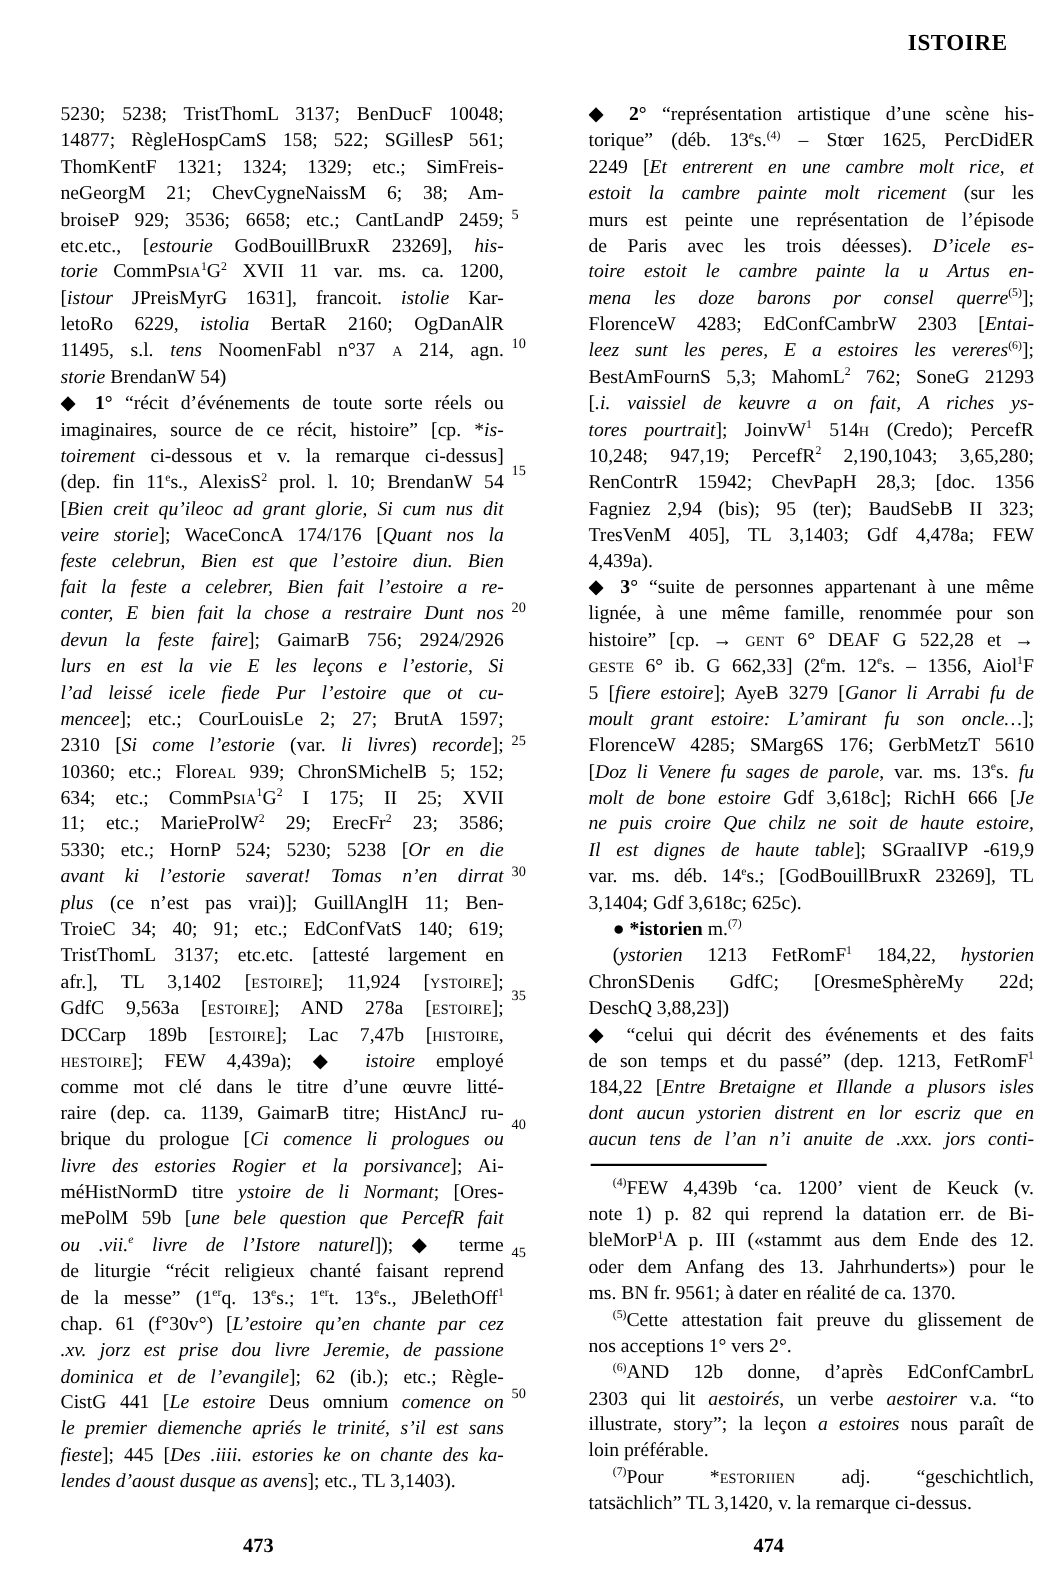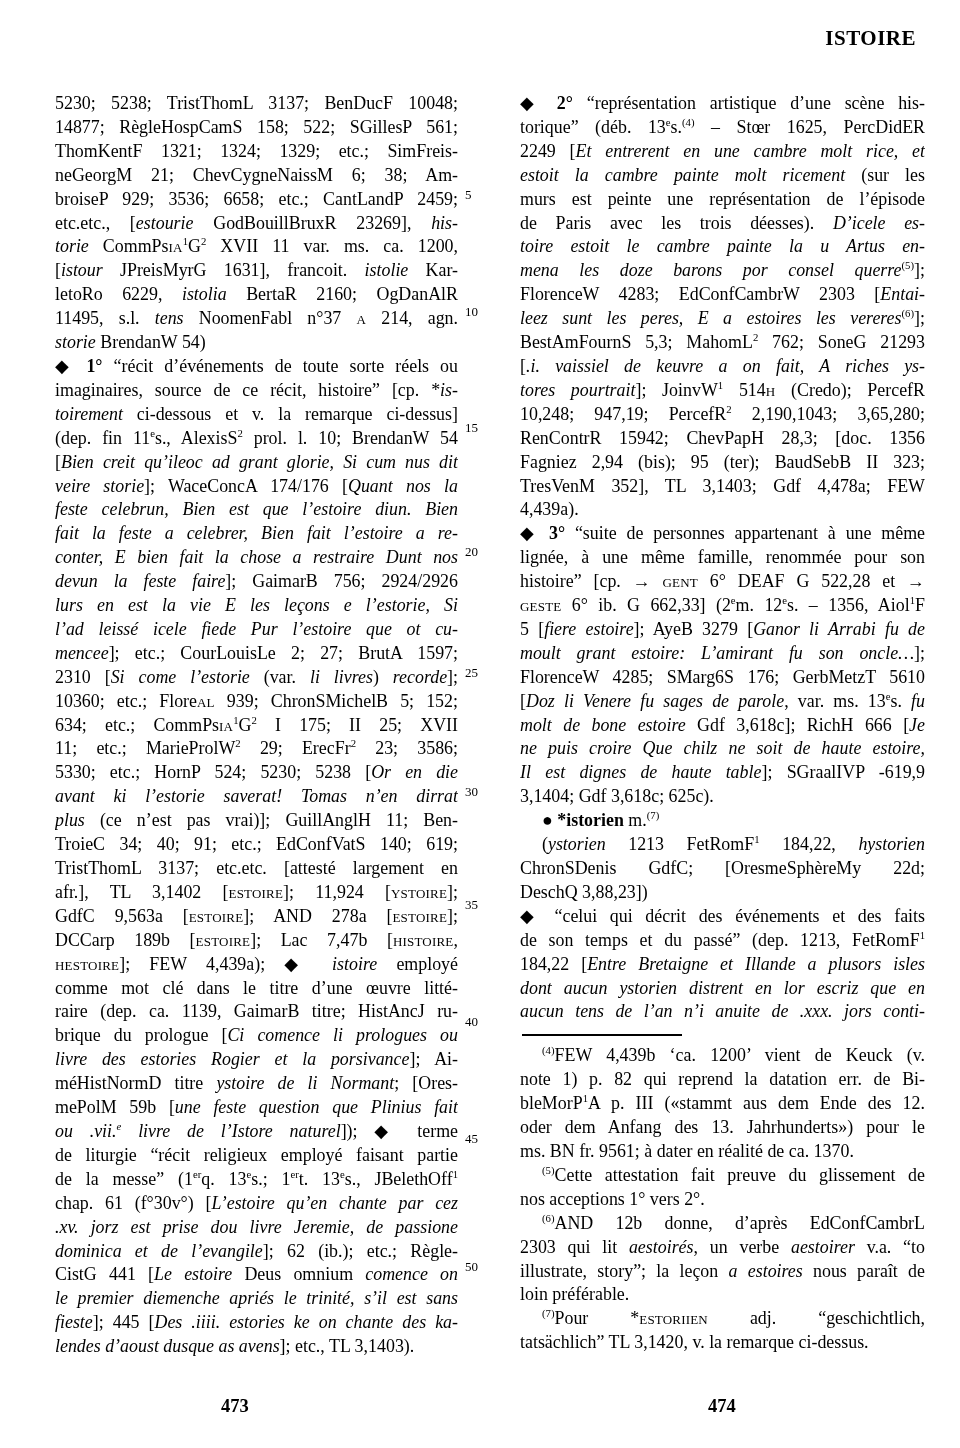--- a/index.html
+++ b/index.html
@@ -7,21 +7,21 @@
     position:relative; width:960px; height:1448px; background:#ffffff;
     font-family:"Liberation Serif", serif; color:#000;
     overflow:hidden;
   }
   .running-head {
     position:absolute; top:26px; right:44px;
     font-size:21px; font-weight:bold; letter-spacing:0.5px;
   }
   .col { position:absolute; top:92px; font-size:17.9px; line-height:23.92px; }
   .col-left  { left:55px;  width:403px; }
-  .col-right { left:520px; width:405px; }
+  .col-right { left:535px; width:405px; }
   .line {
     height:23.92px; overflow:hidden; box-sizing:border-box;
     text-align:justify; text-align-last:justify;
     white-space:normal;
   }
   .line.end { text-align-last:left; }
   .line i { font-style:italic; }
   .line b { font-weight:bold; }
   sup { font-size:0.6em; vertical-align:super; line-height:0; }
   .sc { font-variant:small-caps; letter-spacing:0.2px; }
@@ -31,21 +31,21 @@
   }
   .gutter-num {
     position:absolute; left:465px; width:30px;
     font-size:13px; text-align:left; color:#000;
   }
   .pagenum {
     position:absolute; top:1396px; width:70px; text-align:left;
     font-size:18.5px; font-weight:bold;
   }
   .pagenum.pn-left  { left:221px; }
-  .pagenum.pn-right { left:708px; }
+  .pagenum.pn-right { left:685px; }
 </style>
 </head>
 <body>
 
 <div class="page">
   <div class="running-head">ISTOIRE</div>
 
   <div id="col-left" class="col col-left">
       <div class="line">5230; 5238; TristThomL 3137; BenDucF 10048;</div>
       <div class="line">14877; RègleHospCamS 158; 522; SGillesP 561;</div>
@@ -82,23 +82,23 @@
       <div class="line">TristThomL 3137; etc.etc. [attesté largement en</div>
       <div class="line">afr.], TL 3,1402 [<span class="sc">estoire</span>]; 11,924 [<span class="sc">ystoire</span>];</div>
       <div class="line">GdfC 9,563a [<span class="sc">estoire</span>]; AND 278a [<span class="sc">estoire</span>];</div>
       <div class="line">DCCarp 189b [<span class="sc">estoire</span>]; Lac 7,47b [<span class="sc">histoire</span>,</div>
       <div class="line"><span class="sc">hestoire</span>]; FEW 4,439a); ◆ <i>istoire</i> employé</div>
       <div class="line">comme mot clé dans le titre d’une œuvre litté-</div>
       <div class="line">raire (dep. ca. 1139, GaimarB titre; HistAncJ ru-</div>
       <div class="line">brique du prologue [<i>Ci comence li prologues ou</i></div>
       <div class="line"><i>livre des estories Rogier et la porsivance</i>]; Ai-</div>
       <div class="line">méHistNormD titre <i>ystoire de li Normant</i>; [Ores-</div>
-      <div class="line">mePolM 59b [<i>une feste question que Plinius fait</i></div>
+      <div class="line">mePolM 59b [<i>une bele question que PercefR fait</i></div>
       <div class="line"><i>ou .vii.<sup>e</sup> livre de l’Istore naturel</i>]); ◆ terme</div>
-      <div class="line">de liturgie “récit religieux employé faisant partie</div>
+      <div class="line">de liturgie “récit religieux chanté faisant reprend</div>
       <div class="line">de la messe” (1<sup>er</sup>q. 13<sup>e</sup>s.; 1<sup>er</sup>t. 13<sup>e</sup>s., JBelethOff<sup>1</sup></div>
       <div class="line">chap. 61 (f°30v°) [<i>L’estoire qu’en chante par cez</i></div>
       <div class="line"><i>.xv. jorz est prise dou livre Jeremie, de passione</i></div>
       <div class="line"><i>dominica et de l’evangile</i>]; 62 (ib.); etc.; Règle-</div>
       <div class="line">CistG 441 [<i>Le estoire</i> Deus omnium <i>comence on</i></div>
       <div class="line"><i>le premier diemenche apriés le trinité, s’il est sans</i></div>
       <div class="line"><i>fieste</i>]; 445 [<i>Des .iiii. estories ke on chante des ka-</i></div>
       <div class="line end"><i>lendes d’aoust dusque as avens</i>]; etc., TL 3,1403).</div>
     </div>
 
@@ -113,33 +113,34 @@
         <div class="line"><i>toire estoit le cambre painte la u Artus en-</i></div>
         <div class="line"><i>mena les doze barons por consel querre</i><sup>(5)</sup>];</div>
         <div class="line">FlorenceW 4283; EdConfCambrW 2303 [<i>Entai-</i></div>
         <div class="line"><i>leez sunt les peres, E a estoires les vereres</i><sup>(6)</sup>];</div>
         <div class="line">BestAmFournS 5,3; MahomL<sup>2</sup> 762; SoneG 21293</div>
         <div class="line">[<i>.i. vaissiel de keuvre a on fait, A riches ys-</i></div>
         <div class="line"><i>tores pourtrait</i>]; JoinvW<sup>1</sup> 514<span class="sc">h</span> (Credo); PercefR</div>
         <div class="line">10,248; 947,19; PercefR<sup>2</sup> 2,190,1043; 3,65,280;</div>
         <div class="line">RenContrR 15942; ChevPapH 28,3; [doc. 1356</div>
         <div class="line">Fagniez 2,94 (bis); 95 (ter); BaudSebB II 323;</div>
-        <div class="line">TresVenM 352], TL 3,1403; Gdf 4,478a; FEW</div>
+        <div class="line">TresVenM 405], TL 3,1403; Gdf 4,478a; FEW</div>
         <div class="line end">4,439a).</div>
         <div class="line">◆ <b>3°</b> “suite de personnes appartenant à une même</div>
         <div class="line">lignée, à une même famille, renommée pour son</div>
         <div class="line">histoire” [cp. → <span class="sc">gent</span> 6° DEAF G 522,28 et →</div>
         <div class="line"><span class="sc">geste</span> 6° ib. G 662,33] (2<sup>e</sup>m. 12<sup>e</sup>s. – 1356, Aiol<sup>1</sup>F</div>
         <div class="line">5 [<i>fiere estoire</i>]; AyeB 3279 [<i>Ganor li Arrabi fu de</i></div>
         <div class="line"><i>moult grant estoire: L’amirant fu son oncle…</i>];</div>
         <div class="line">FlorenceW 4285; SMarg6S 176; GerbMetzT 5610</div>
         <div class="line">[<i>Doz li Venere fu sages de parole</i>, var. ms. 13<sup>e</sup>s. <i>fu</i></div>
         <div class="line"><i>molt de bone estoire</i> Gdf 3,618c]; RichH 666 [<i>Je</i></div>
         <div class="line"><i>ne puis croire Que chilz ne soit de haute estoire,</i></div>
         <div class="line"><i>Il est dignes de haute table</i>]; SGraalIVP -619,9</div>
+        <div class="line">var. ms. déb. 14<sup>e</sup>s.; [GodBouillBruxR 23269], TL</div>
         <div class="line end">3,1404; Gdf 3,618c; 625c).</div>
         <div class="line end" style="padding-left: 22px;">● <b>*istorien</b> m.<sup>(7)</sup></div>
         <div class="line" style="padding-left: 22px;">(<i>ystorien</i> 1213 FetRomF<sup>1</sup> 184,22, <i>hystorien</i></div>
         <div class="line">ChronSDenis GdfC; [OresmeSphèreMy 22d;</div>
         <div class="line end">DeschQ 3,88,23])</div>
         <div class="line">◆ “celui qui décrit des événements et des faits</div>
         <div class="line">de son temps et du passé” (dep. 1213, FetRomF<sup>1</sup></div>
         <div class="line">184,22 [<i>Entre Bretaigne et Illande a plusors isles</i></div>
         <div class="line"><i>dont aucun ystorien distrent en lor escriz que en</i></div>
         <div class="line"><i>aucun tens de l’an n’i anuite de .xxx. jors conti-</i></div>

